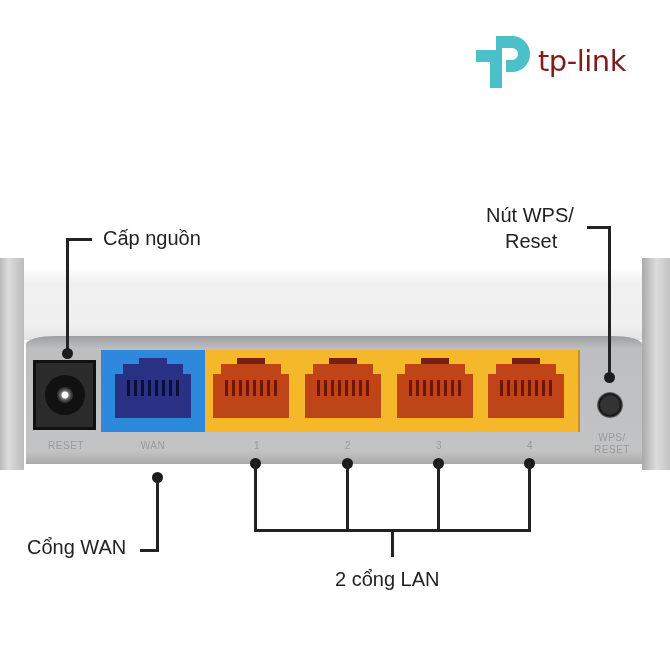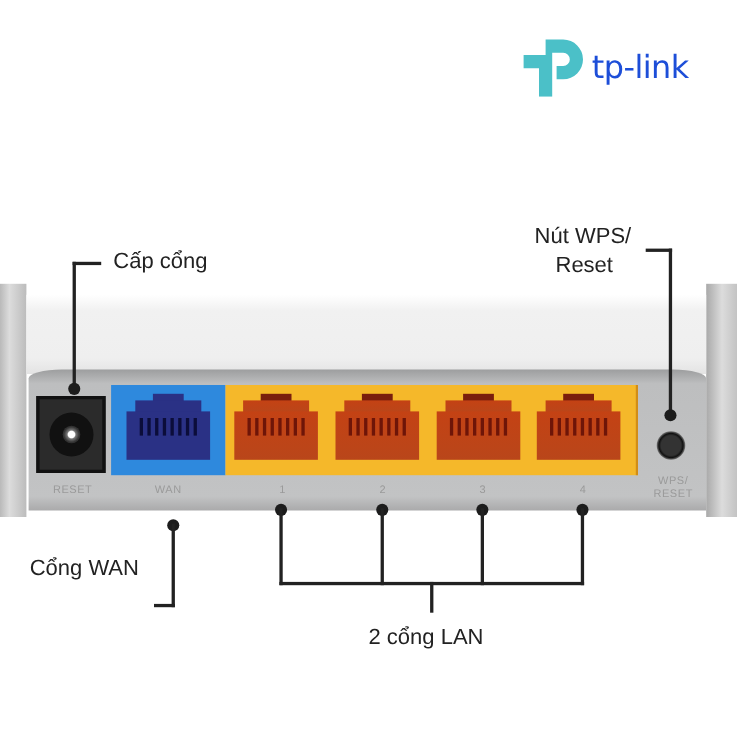--- a/index.html
+++ b/index.html
@@ -1,21 +1,21 @@
 <!DOCTYPE html>
 <html><head>
 <meta charset="utf-8">
 <style>
   html, body { margin:0; padding:0; }
   body { width:670px; height:670px; background:#ffffff; position:relative; overflow:hidden;
          font-family:"Liberation Sans", sans-serif; }
   .abs { position:absolute; }
   
   .logo { left:474px; top:28px; width:170px; height:60px; }
-  .logo-text { left:538px; top:44px; font-size:29px; color:#1d4ed8; letter-spacing:-0.5px; font-family:"DejaVu Sans", sans-serif; }
+  .logo-text { left:538px; top:44px; font-size:29px; color:#7f1d1d; letter-spacing:-0.5px; font-family:"DejaVu Sans", sans-serif; }
   
   .antenna { top:258px; width:28px; height:212px; background:linear-gradient(90deg,#a9a9a9,#dcdcdc 45%,#bcbcbc); }
   .antenna.left { left:-4px; }
   .antenna.right { left:642px; width:32px; }
   .top-shell { left:24px; top:268px; width:618px; height:72px; background:linear-gradient(180deg,#ffffff,#f1f1f1 20%,#efefef 80%,#e3e3e3); }
   .panel { left:26px; top:336px; width:616px; height:128px; background:linear-gradient(180deg,#9d9e9f,#bdbebf 10%,#c2c3c4 90%,#aaaaab); border-radius:30px 30px 0 0/8px 8px 0 0; }
   .power-jack { left:33px; top:360px; width:63px; height:70px; background:#2b2b2b; border:3px solid #111; box-sizing:border-box; }
   .power-jack .ring { position:absolute; left:9px; top:12px; width:40px; height:40px; border-radius:50%; background:#111; }
   .power-jack .ring::after { content:""; position:absolute; left:12px; top:12px; width:16px; height:16px; border-radius:50%; background:radial-gradient(circle,#ffffff 0 3px,#777 4px,#333 7px); }
   .wan-block { left:101px; top:350px; width:104px; height:82px; background:#2e89dd; }
@@ -146,32 +146,32 @@
 <div class="abs port-label" style="left:247px;width:20px;">1</div>
 <div class="abs port-label" style="left:338px;width:20px;">2</div>
 <div class="abs port-label" style="left:429px;width:20px;">3</div>
 <div class="abs port-label" style="left:520px;width:20px;">4</div>
 <div class="abs port-label" style="left:588px;width:48px;top:432px;white-space:pre;line-height:12px;">WPS/
 RESET</div>
 
 <div class="abs line" style="left:66px;top:238px;width:3px;height:118px;"></div>
 <div class="abs line" style="left:66px;top:238px;width:26px;height:3px;"></div>
 <div class="abs dot" style="left:62px;top:348px;"></div>
-<div class="abs label" style="left:103px;top:227px;">Cấp cổng</div>
+<div class="abs label" style="left:103px;top:227px;">Cấp nguồn</div>
 
 <div class="abs label" style="left:486px;top:204px;">Nút WPS/</div>
 <div class="abs label" style="left:505px;top:230px;">Reset</div>
 <div class="abs line" style="left:587px;top:226px;width:24px;height:3px;"></div>
 <div class="abs line" style="left:608px;top:226px;width:3px;height:150px;"></div>
 <div class="abs dot" style="left:604px;top:372px;"></div>
 
 <div class="abs dot" style="left:152px;top:472px;"></div>
 <div class="abs line" style="left:156px;top:476px;width:3px;height:76px;"></div>
 <div class="abs line" style="left:140px;top:549px;width:19px;height:3px;"></div>
-<div class="abs label" style="left:27px;top:506px;">Cổng WAN</div>
+<div class="abs label" style="left:27px;top:536px;">Cổng WAN</div>
 
 <div class="abs dot" style="left:250px;top:458px;"></div>
 <div class="abs dot" style="left:342px;top:458px;"></div>
 <div class="abs dot" style="left:433px;top:458px;"></div>
 <div class="abs dot" style="left:524px;top:458px;"></div>
 <div class="abs line" style="left:254px;top:462px;width:3px;height:70px;"></div>
 <div class="abs line" style="left:346px;top:462px;width:3px;height:70px;"></div>
 <div class="abs line" style="left:437px;top:462px;width:3px;height:70px;"></div>
 <div class="abs line" style="left:528px;top:462px;width:3px;height:70px;"></div>
 <div class="abs line" style="left:254px;top:529px;width:277px;height:3px;"></div>

